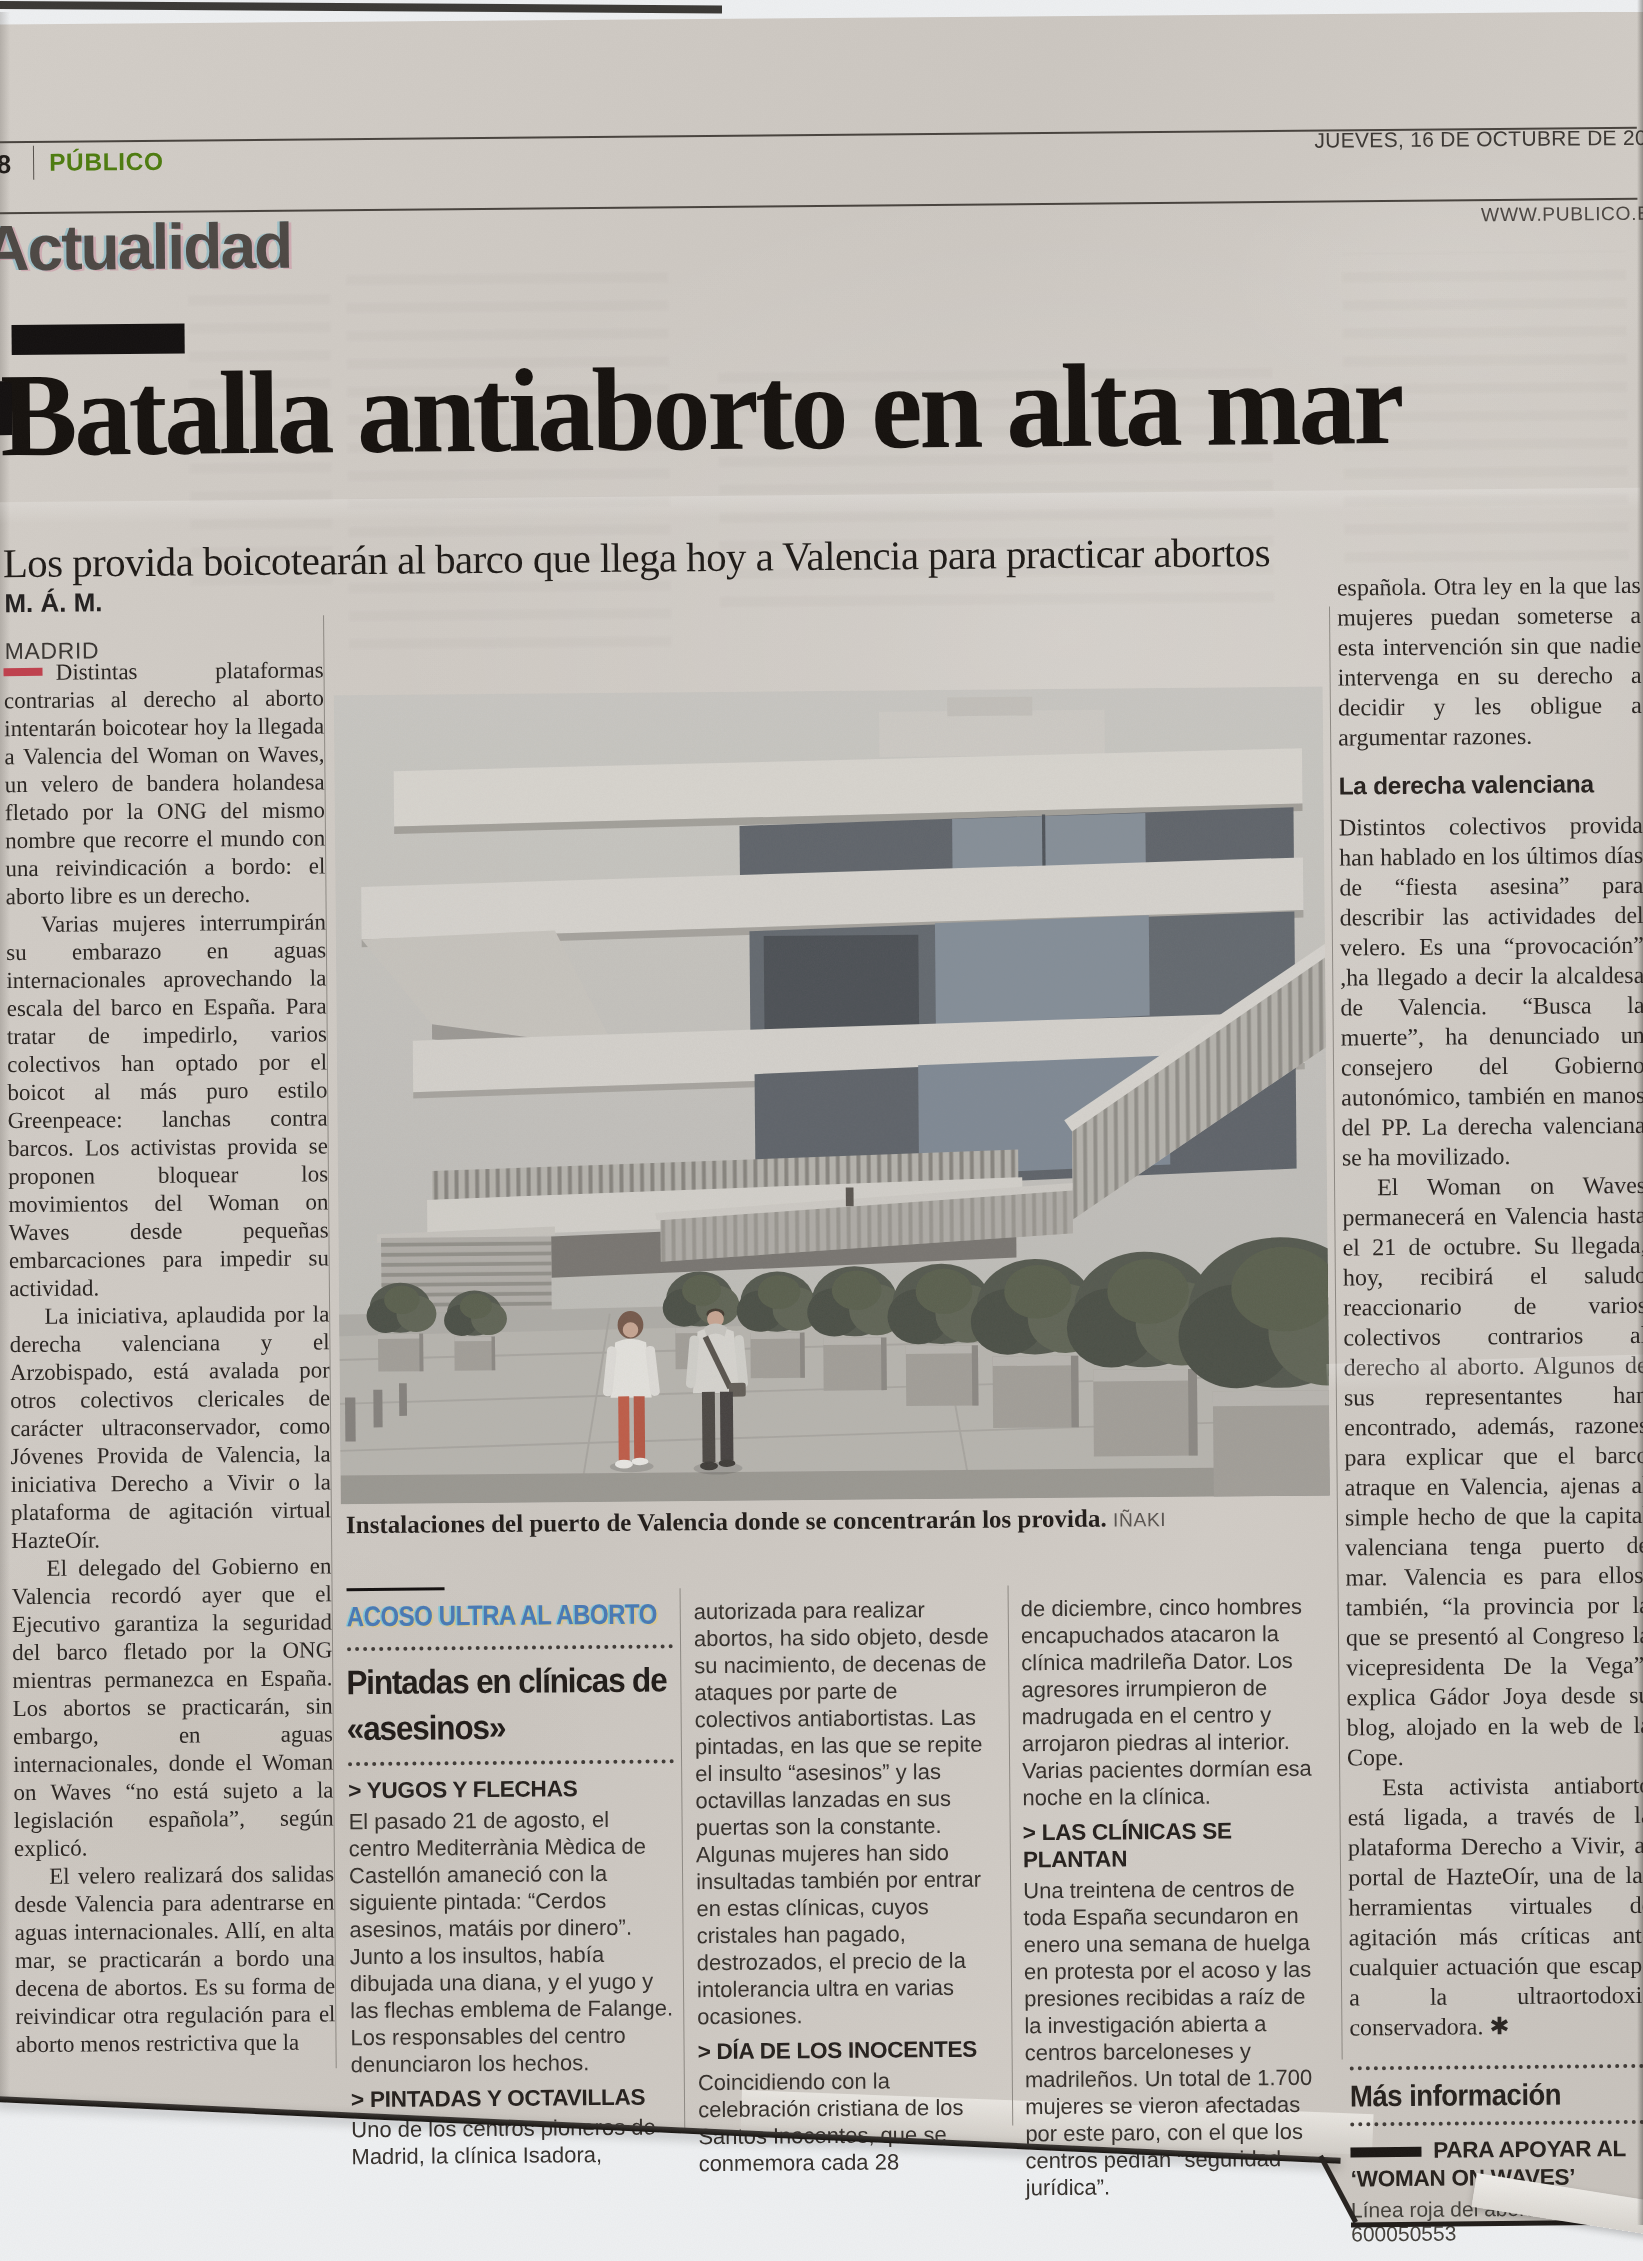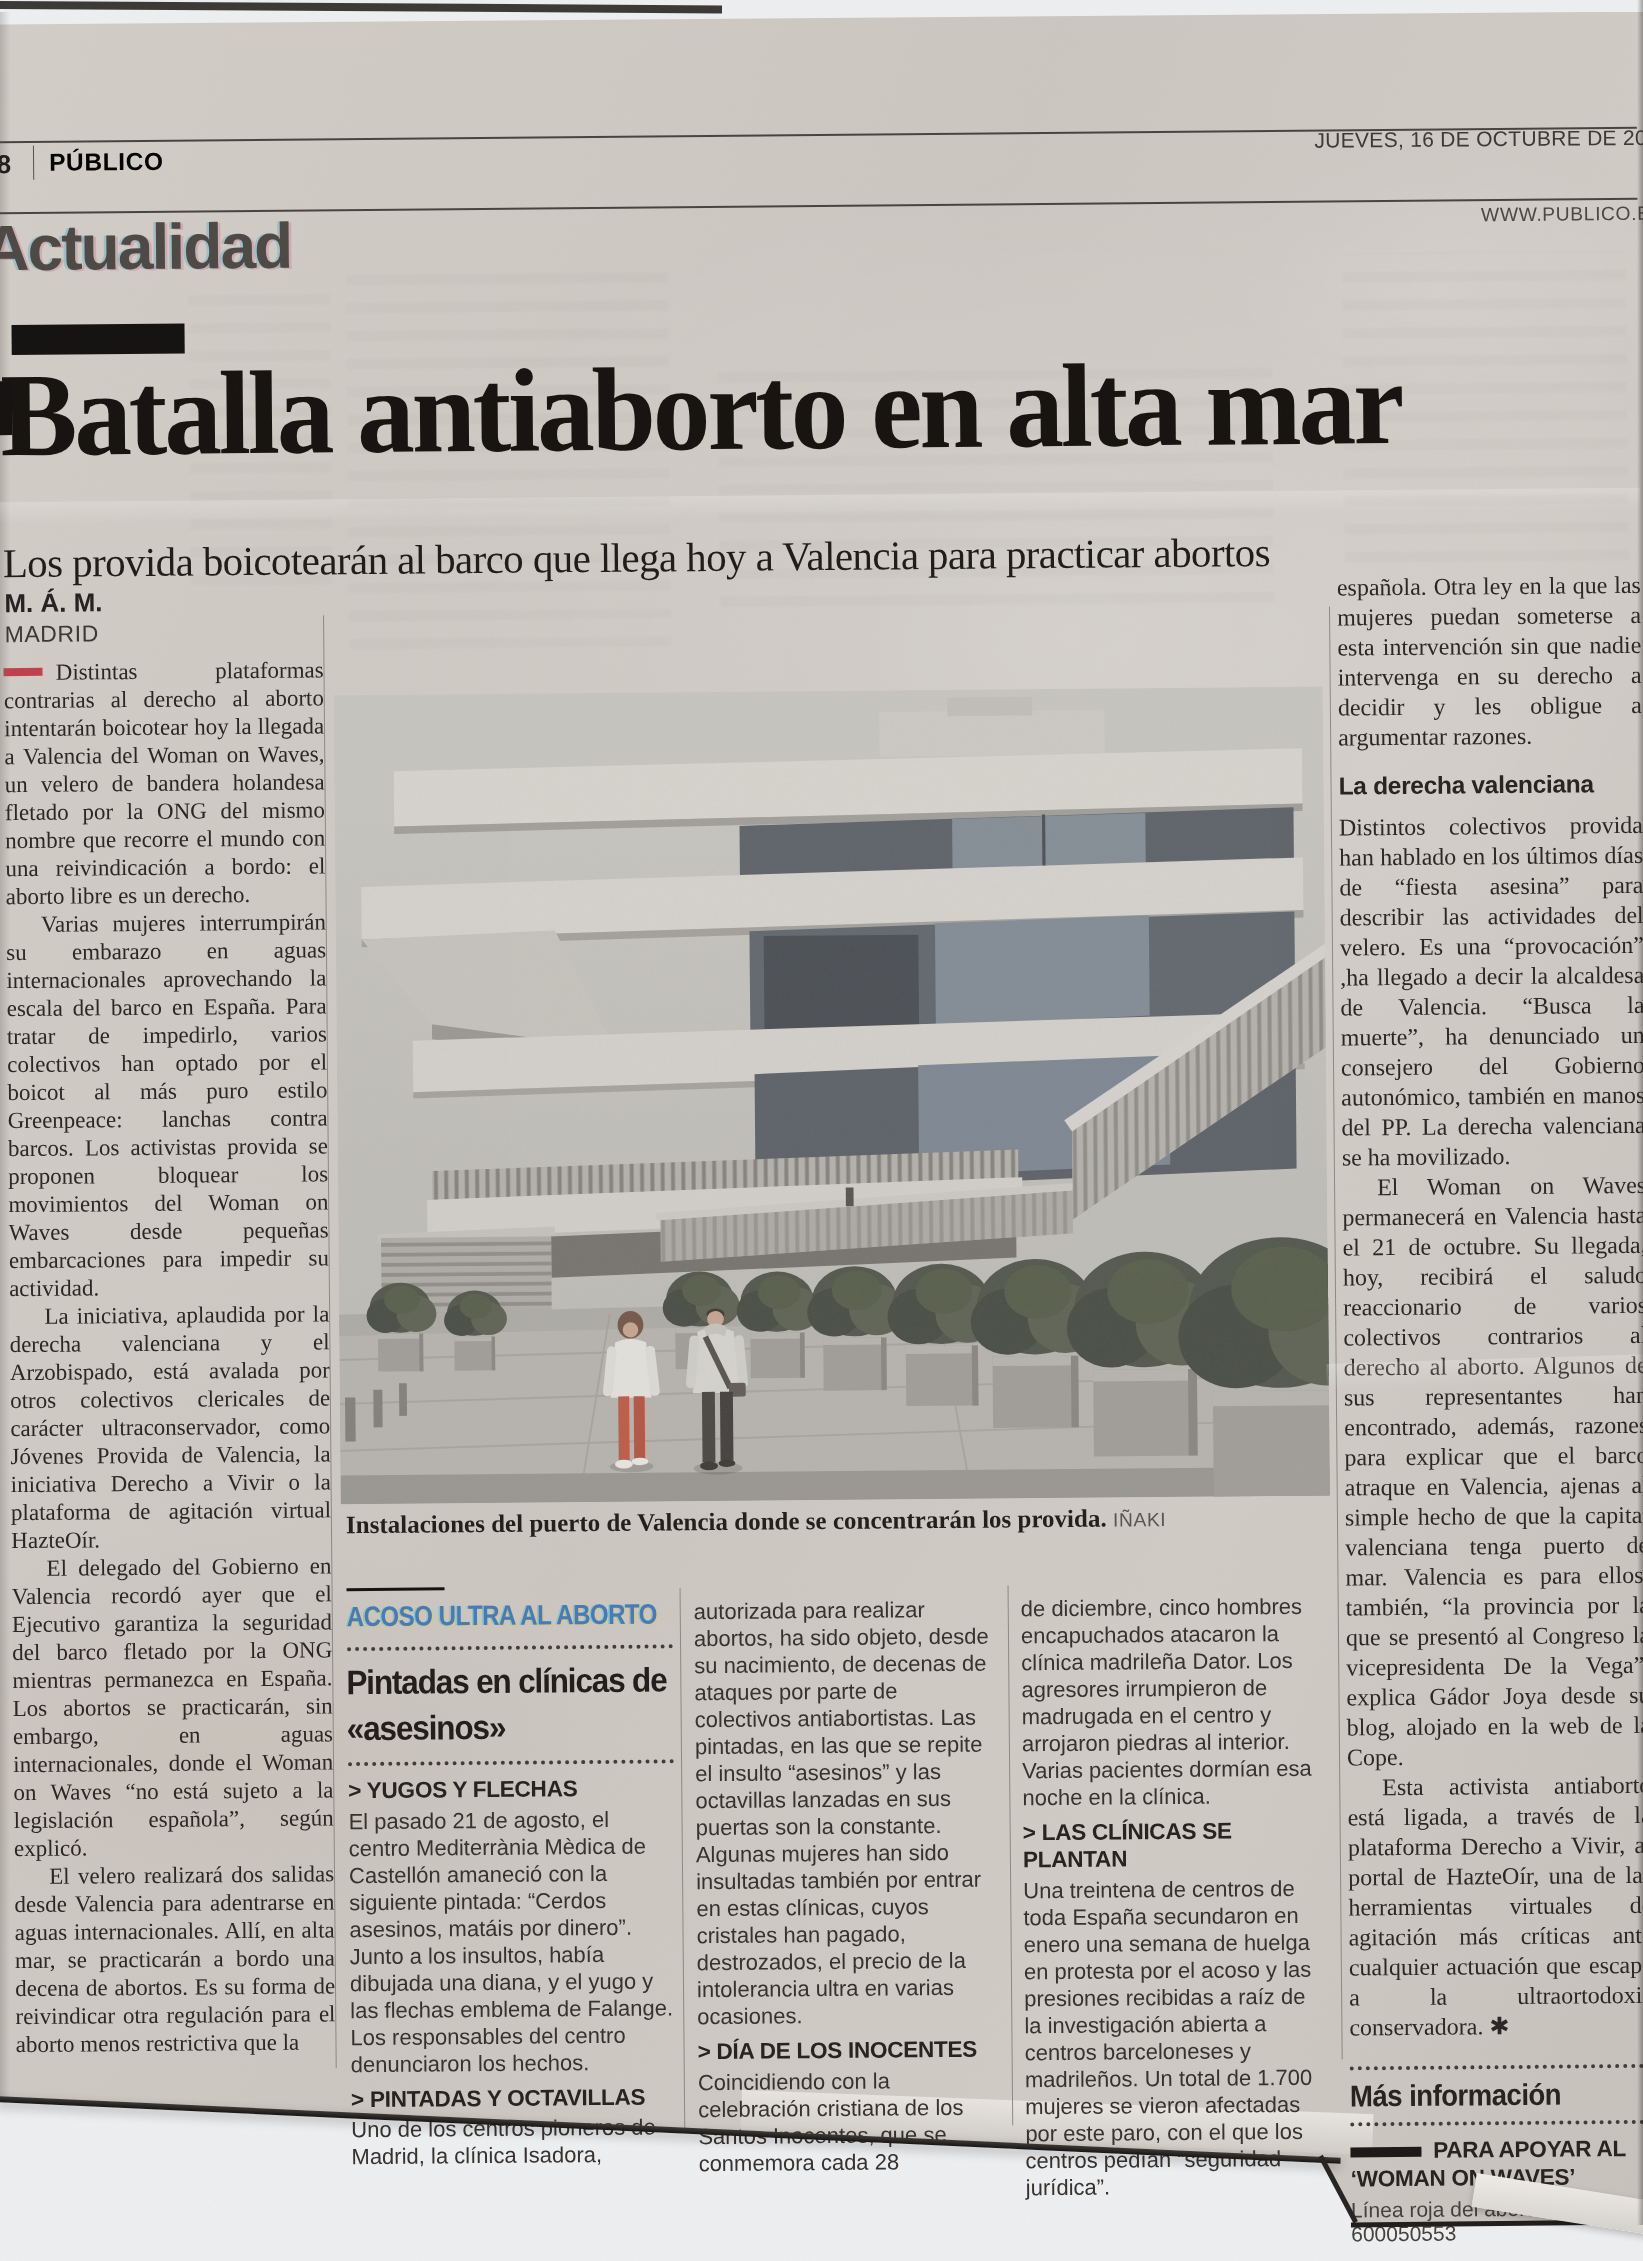--- a/index.html
+++ b/index.html
@@ -41,32 +41,32 @@
   
   .rot{position:absolute;inset:0;transform:rotate(-.5deg);transform-origin:822px 838px;}
   .abs{position:absolute;}
   .hrule{position:absolute;height:1.9px;background:#47423d;}
   .vrule{position:absolute;width:1.3px;background:#8d8983;}
   .dotted{position:absolute;height:0;border-top:4.5px dotted #403b37;}
   .blackbar{position:absolute;background:#131010;}
   
   .pgnum{font-weight:bold;font-size:26px;color:#1f1b18;}
   .pdiv{position:absolute;width:1.3px;background:#55504b;}
-  .brand{font-weight:bold;font-size:24.5px;letter-spacing:0.6px;color:#000000;}
+  .brand{font-weight:bold;font-size:24.5px;letter-spacing:0.6px;color:#4d7c0f;}
   .pdate{font-size:21px;color:#3b3733;letter-spacing:0.3px;}
   .purl{font-size:19.3px;color:#4b4642;letter-spacing:0.6px;}
   .section-title{font-weight:bold;font-size:64px;letter-spacing:-1.9px;color:#4d4844;
     text-shadow:-2.6px 0 rgba(60,170,200,.35),2.6px 1.3px rgba(200,90,130,.28);}
   
   .headline{font-family:"Liberation Serif","DejaVu Serif",serif;font-weight:bold;font-size:119px;line-height:1;
     letter-spacing:-3.2px;color:#15110e;white-space:nowrap;transform:scaleX(.97);transform-origin:left;}
   .subheadline{font-family:"Liberation Serif","DejaVu Serif",serif;font-size:41px;color:#1e1a17;
     letter-spacing:-0.6px;white-space:nowrap;}
   .byline-a{font-weight:bold;font-size:26px;color:#232020;}
-  .byline-l{font-size:23px;color:#3a3633;letter-spacing:0.6px;margin-top:2px;}
+  .byline-l{font-size:23px;color:#3a3633;letter-spacing:0.6px;margin-top:19px;}
   .serifcol{font-family:"Liberation Serif","DejaVu Serif",serif;text-align:justify;color:#2a2522;}
   .serifcol p{margin:0;}
   .serifcol p.ind{text-indent:35px;}
   .lcol{font-size:23px;line-height:28px;}
   .rcol{font-size:24px;line-height:30px;}
   .reddash{display:inline-block;width:39px;height:8.4px;background:#c0404d;margin-right:13px;vertical-align:3.9px;}
   .rsub{font-family:"Liberation Sans","DejaVu Sans",sans-serif;font-weight:bold;font-size:24.5px;color:#27221f;
     margin:19.3px 0 10.3px;letter-spacing:-0.3px;}
   
   .photo{position:absolute;left:335px;top:691px;}

